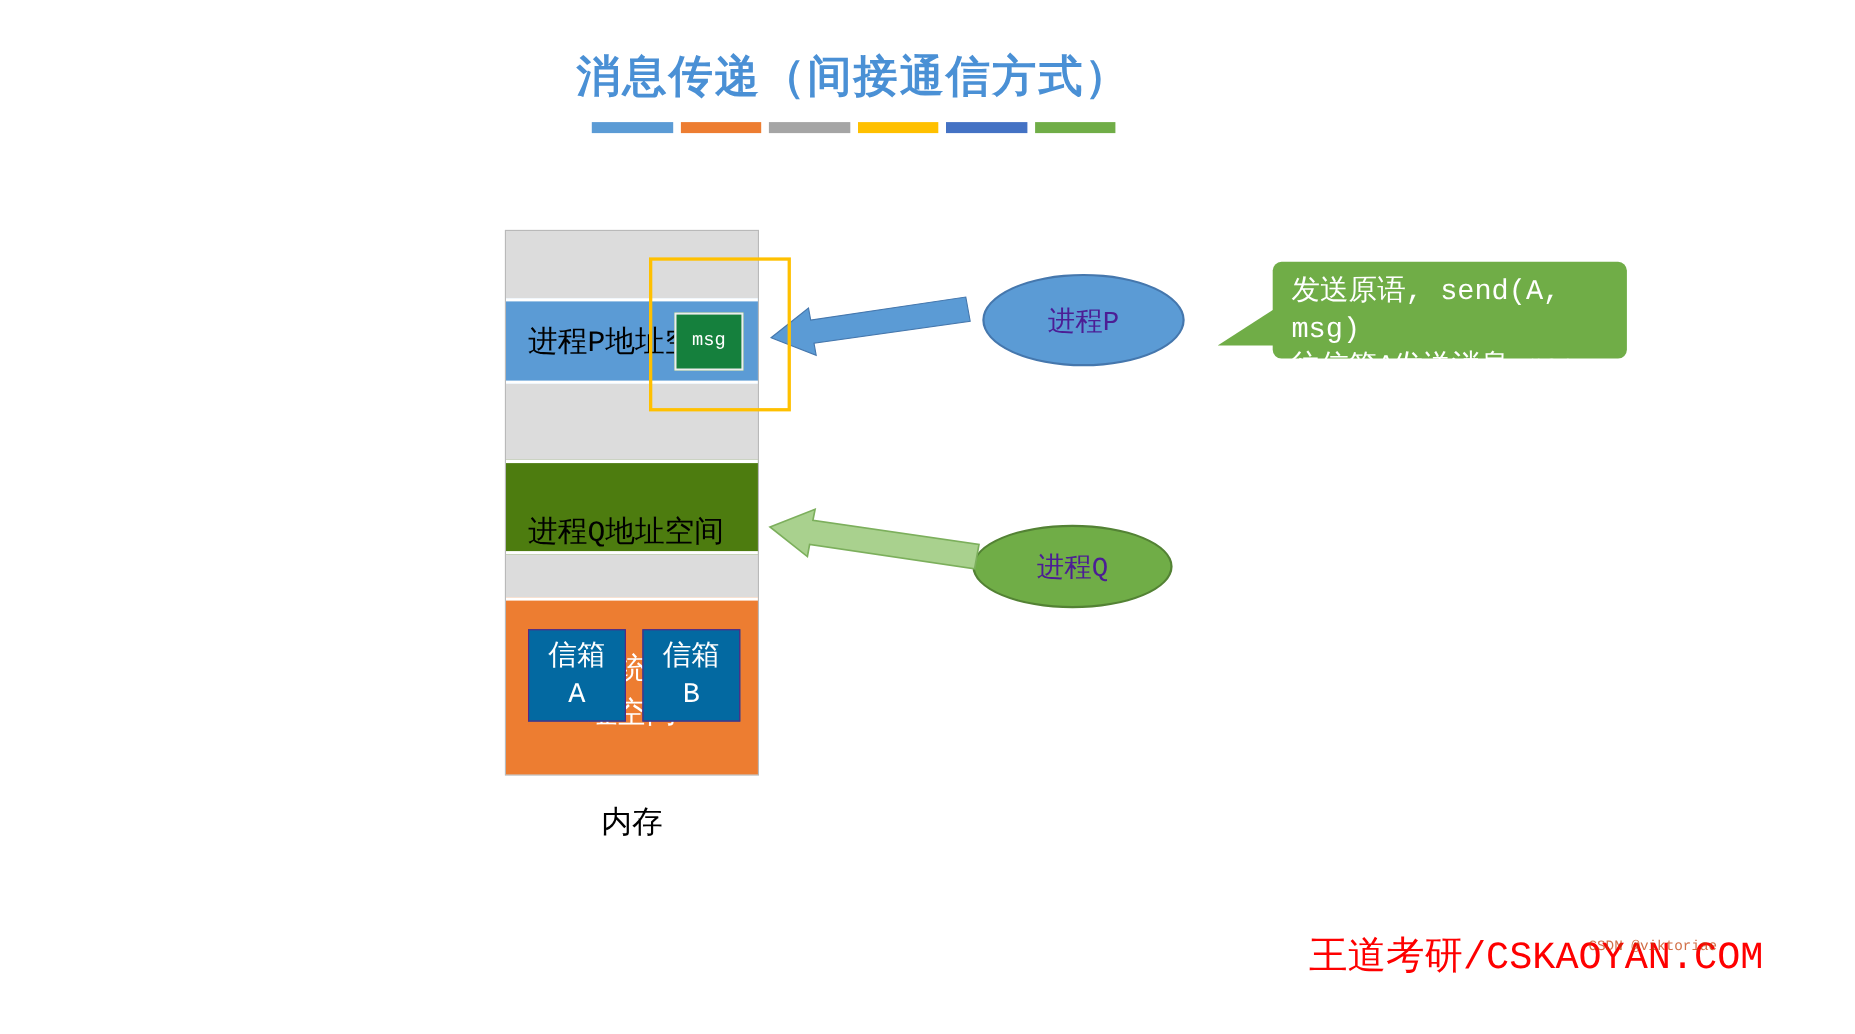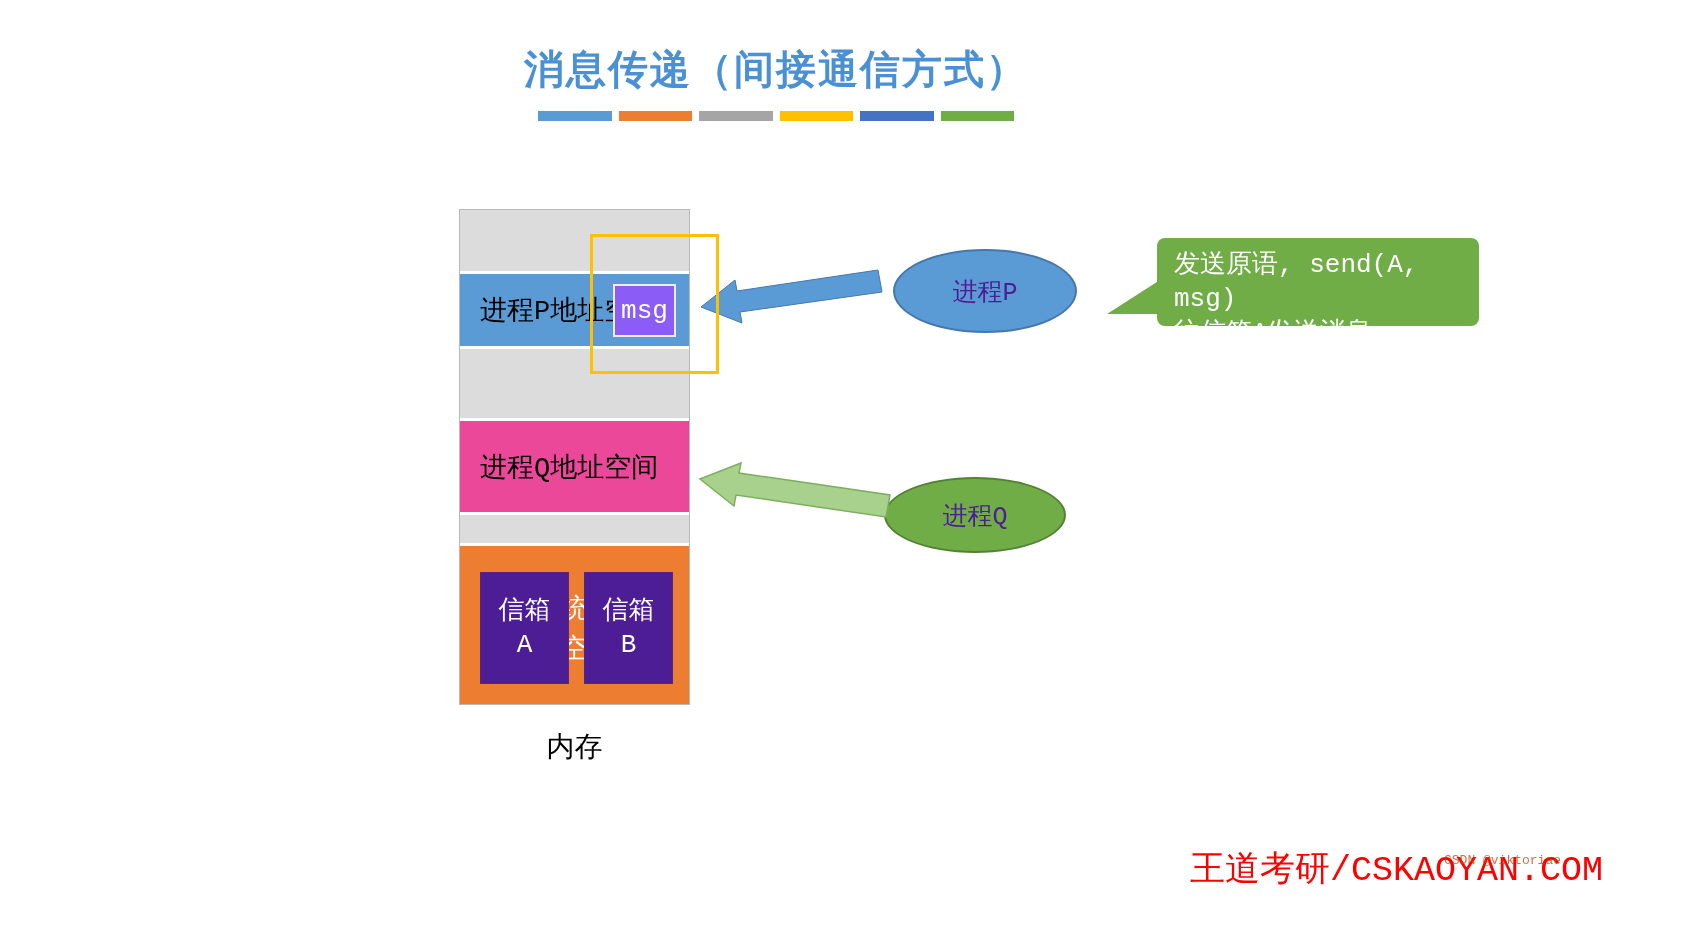--- a/index.html
+++ b/index.html
@@ -11,34 +11,34 @@
          font-size:40px;font-weight:bold;color:#4a90d5;letter-spacing:2px}
 
   .divider{position:absolute;top:111px;left:538px;width:476px;height:10px;display:flex;gap:7px}
   .divider-bar{flex:1;height:10px}
 
   .memory{position:absolute;left:459px;top:209px;width:231px;height:496px;
           background:#dcdcdc;border:1px solid #b9b9b9}
   .mem-block{position:absolute;left:0;width:100%}
   .block-p{top:61px;height:78px;background:#5b9bd5;border-top:3px solid #fff;border-bottom:3px solid #fff;
            display:flex;align-items:center;padding-left:20px;font-size:27px;color:#000;overflow:hidden;white-space:nowrap}
-  .block-q{top:208px;height:97px;background:#ec4899;border-top:3px solid #fff;border-bottom:3px solid #fff;
-           display:flex;align-items:center;padding-left:20px;font-size:27px;color:#000}
+  .block-q{top:208px;height:86px;background:#4d7c0f;border-top:3px solid #fff;border-bottom:3px solid #fff;
+           display:flex;align-items:flex-end;padding-left:20px;font-size:27px;color:#000}
   .block-sys{top:333px;height:161px;background:#ed7d31;border-top:3px solid #fff}
   .sys-text{position:absolute;left:50%;top:44px;transform:translateX(-50%);width:88px;
             text-align:center;color:#fff;font-size:27px;line-height:40px;z-index:1}
-  .mailbox{position:absolute;top:26px;width:89px;height:112px;background:#4c1d95;border:1px solid #5b2482;
+  .mailbox{position:absolute;top:26px;width:89px;height:84px;background:#0369a1;border:1px solid #5b2482;
            color:#fff;display:flex;flex-direction:column;align-items:center;justify-content:center;
            font-size:26px;line-height:34px;z-index:2;text-align:center}
   .mailbox-a{left:20px}
   .mailbox-b{left:124px}
 
-  .msg-box{position:absolute;left:613px;top:284px;width:63px;height:53px;background:#8b5cf6;
+  .msg-box{position:absolute;left:613px;top:284px;width:63px;height:53px;background:#15803d;
            border:2px solid #ededed;display:flex;align-items:center;justify-content:center;
-           color:#fff;font-size:26px;z-index:3}
+           color:#fff;font-size:17px;z-index:3}
   .highlight-rect{position:absolute;left:590px;top:234px;width:129px;height:140px;
                   border:3px solid #ffc000;z-index:4}
 
   .memory-label{position:absolute;left:459px;top:728px;width:231px;text-align:center;
                 font-size:28px;color:#000}
 
   .ellipse{position:absolute;border-radius:50%;display:flex;align-items:center;justify-content:center;
            color:#4c1d95;font-size:25px}
   .ellipse-p{left:893px;top:249px;width:184px;height:84px;background:#5b9bd5;border:2px solid #4577ad}
   .ellipse-q{left:884px;top:477px;width:182px;height:76px;background:#70ad47;border:2px solid #538234}

